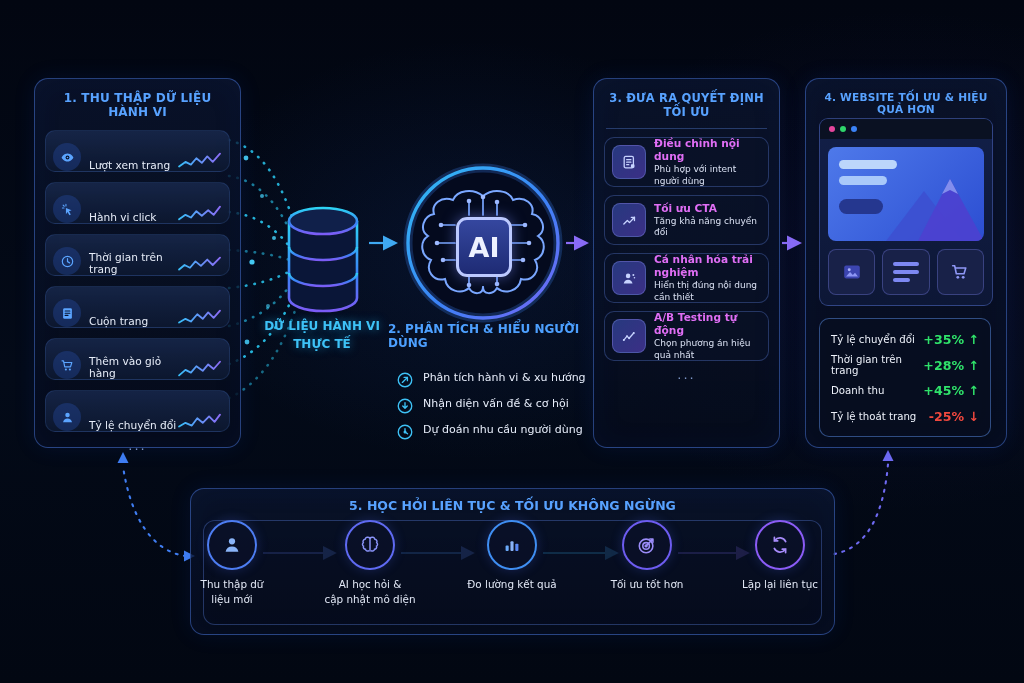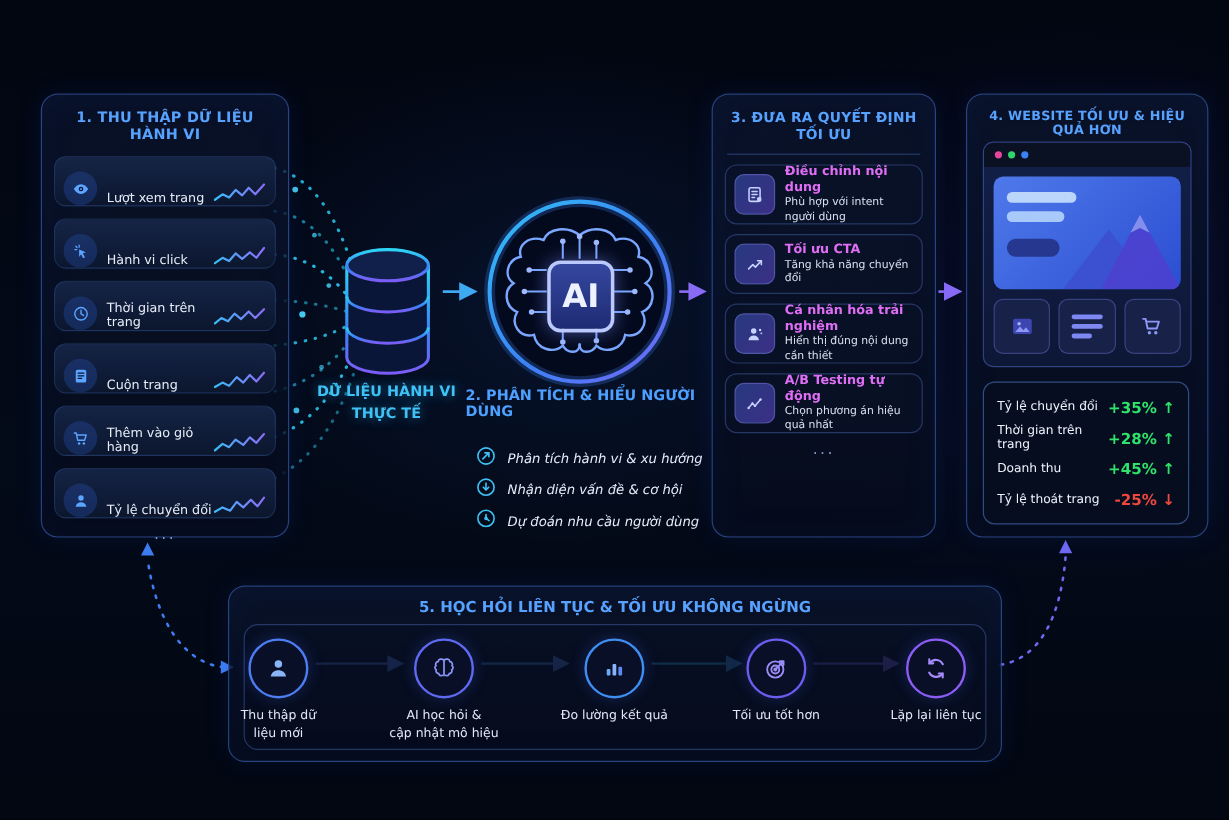--- a/index.html
+++ b/index.html
@@ -33,21 +33,21 @@
   .db-label{position:absolute;left:242px;top:317px;width:160px;text-align:center;
     color:#3ec2f6;font-weight:bold;font-size:12px;line-height:1.5;text-shadow:0 0 10px rgba(40,180,250,.55);}
   .ai{position:absolute;left:403px;top:163px;width:160px;height:160px;}
   .ai-chip{position:absolute;left:53px;top:54px;width:50px;height:54px;border-radius:11px;
     border:3px solid #bcc9ff;background:linear-gradient(180deg,#35479f,#1e2b74);
     display:flex;align-items:center;justify-content:center;font-weight:bold;font-size:27px;color:#eef2ff;
     box-shadow:0 0 14px rgba(120,140,255,.5);}
   
   .s2-title{position:absolute;left:388px;top:322px;width:192px;text-align:left;
     font-weight:bold;font-size:12px;color:#4da0ff;}
-  .s2-item{position:absolute;left:396px;display:flex;align-items:flex-end;gap:9px;font-style:italic;}
+  .s2-item{position:absolute;left:396px;display:flex;align-items:flex-start;gap:9px;}
   .s2-item .ic{width:18px;height:18px;color:#3ec2f6;flex:0 0 18px;}
   .s2-item .t{font-size:11px;color:#e8eefb;}
   
   .p3{left:593px;top:78px;width:185px;height:368px;}
   .p3 .panel-header{font-size:11.5px;}
   .card{display:flex;align-items:center;gap:8px;margin:8px 10px 0;padding:6px 7px;height:36px;
     border:1px solid rgba(105,145,250,.30);border-radius:10px;background:rgba(10,18,40,.55);}
   .card .sq{width:32px;height:32px;border-radius:8px;flex:0 0 32px;color:#c7d3ff;
     background:linear-gradient(135deg,#27397f,#3b2f86);border:1px solid rgba(150,165,255,.30);
     display:flex;align-items:center;justify-content:center;}
@@ -74,21 +74,21 @@
     border:1px solid rgba(100,155,250,.45);background:rgba(7,14,32,.72);padding:8px 11px;box-sizing:border-box;}
   .kpi{display:flex;align-items:center;justify-content:space-between;height:25.5px;}
   .kpi .kl{font-size:10.2px;color:#eef2fb;}
   .kpi .kv{font-size:12.6px;font-weight:bold;white-space:nowrap;}
   .kv.up{color:#2fe26a;} .kv.down{color:#f0483e;}
   
   .p5{left:190px;top:488px;width:643px;height:145px;}
   .p5-title{margin-top:9px;text-align:center;font-weight:bold;font-size:12.5px;color:#58a2ff;}
   .p5-inner{position:absolute;left:12px;right:12px;top:31px;bottom:9px;border-radius:12px;
     border:1px solid rgba(95,135,235,.35);background:rgba(8,14,32,.30);}
-  .step{position:absolute;width:118px;text-align:center;top:532px;}
+  .step{position:absolute;width:118px;text-align:center;top:520px;}
   .step .ring{width:46px;height:46px;border-radius:50%;margin:0 auto;display:flex;align-items:center;
     justify-content:center;background:rgba(10,16,40,.8);box-shadow:0 0 12px rgba(70,100,240,.25);}
   .step .sl{margin-top:7px;font-size:10.4px;color:#e2e8f6;line-height:1.4;}
 </style>
 </head>
 <body>
 
 <div class="stage">
 
   <svg class="overlay">
@@ -456,21 +456,21 @@
     <div class="sl"><span>Thu thập dữ</span><br><span>liệu mới</span></div>
   </div>
   <div class="step" style="left:311px">
     <div class="ring" style="border:2px solid #5f6af2">
       <svg width="22" height="22" viewBox="0 0 24 24" fill="none" stroke="#8a93f8" stroke-width="1.6" stroke-linecap="round">
         <path d="M12 4.5c-2-1.8-5-1-5.4 1.3-1.8.2-2.8 2.2-1.9 3.7-1.3 1-1.2 3 .2 3.8-.6 1.6.5 3.3 2.2 3.4.4 1.6 2.1 2.4 3.5 1.6"></path>
         <path d="M12 4.5c2-1.8 5-1 5.4 1.3 1.8.2 2.8 2.2 1.9 3.7 1.3 1 1.2 3-.2 3.8.6 1.6-.5 3.3-2.2 3.4-.4 1.6-2.1 2.4-3.5 1.6"></path>
         <path d="M12 4.5v14"></path>
       </svg>
     </div>
-    <div class="sl"><span>AI học hỏi &amp;</span><br><span>cập nhật mô hiệu</span></div>
+    <div class="sl"><span>AI học hỏi &amp;</span><br><span>cập nhật mô diện</span></div>
   </div>
   <div class="step" style="left:453px">
     <div class="ring" style="border:2px solid #3f8ef2">
       <svg width="22" height="22" viewBox="0 0 24 24">
           <rect x="5" y="12.5" width="3.4" height="6" rx="1" fill="#6aa9f8"></rect>
           <rect x="10.3" y="8" width="3.4" height="10.5" rx="1" fill="#8ab4f8"></rect>
           <rect x="15.6" y="10.5" width="3.4" height="8" rx="1" fill="#5b8af5"></rect>
         </svg>
     </div>
     <div class="sl"><span>Đo lường kết quả</span></div>

